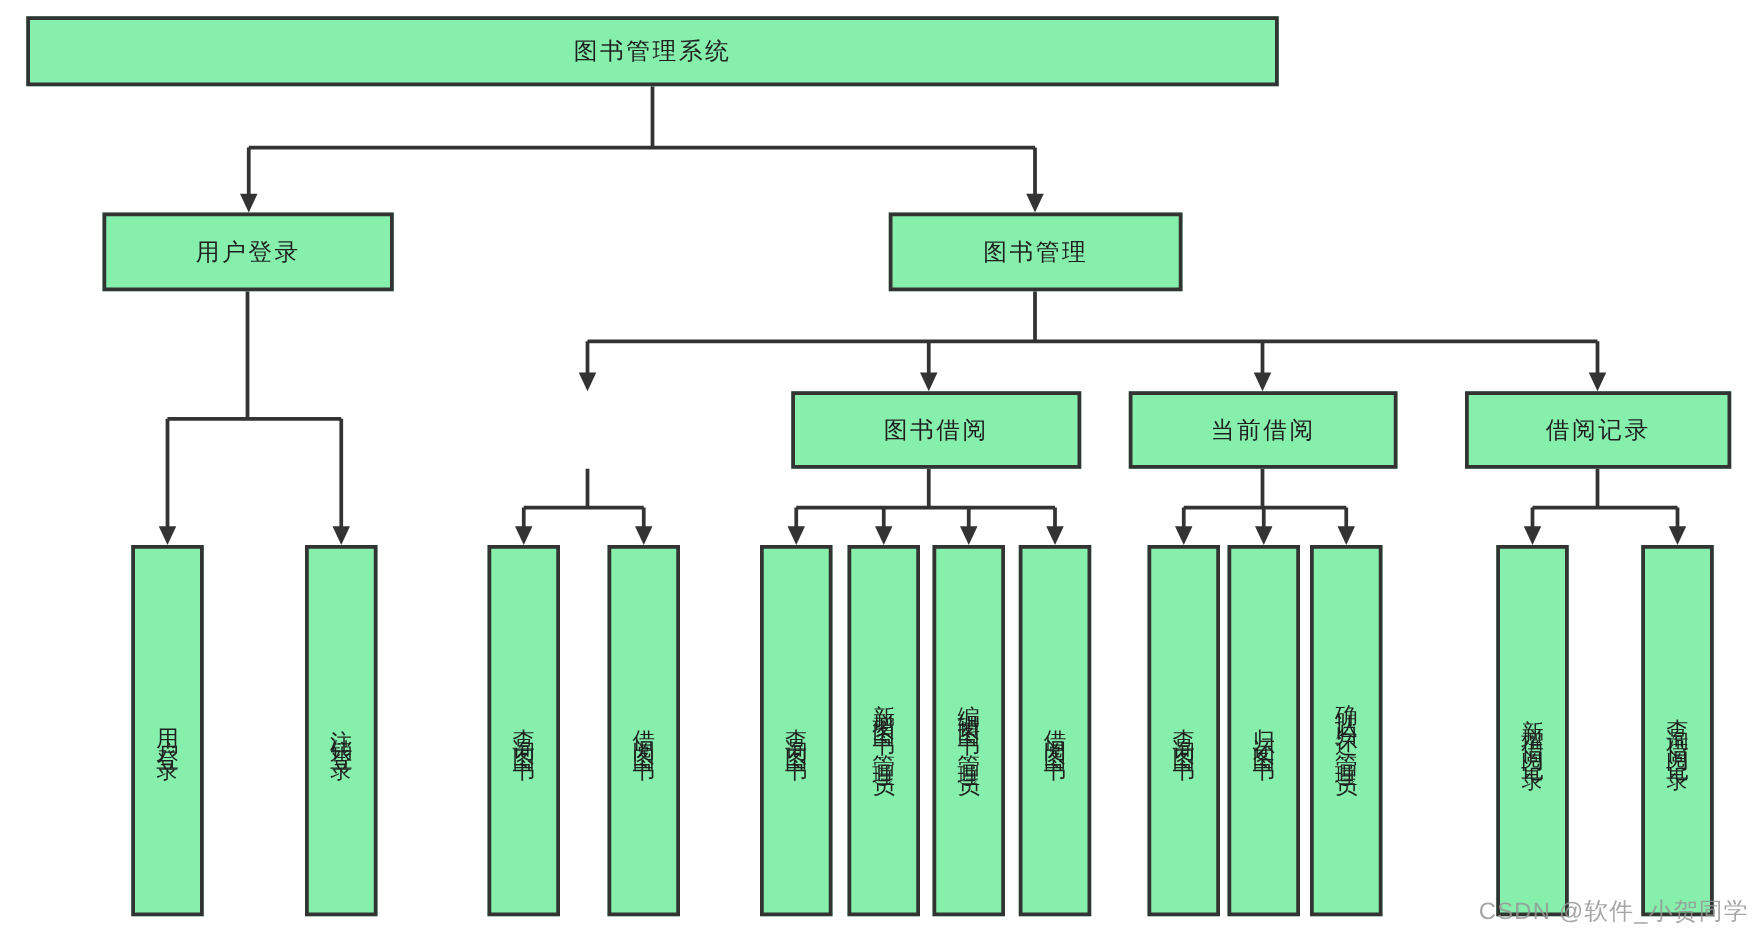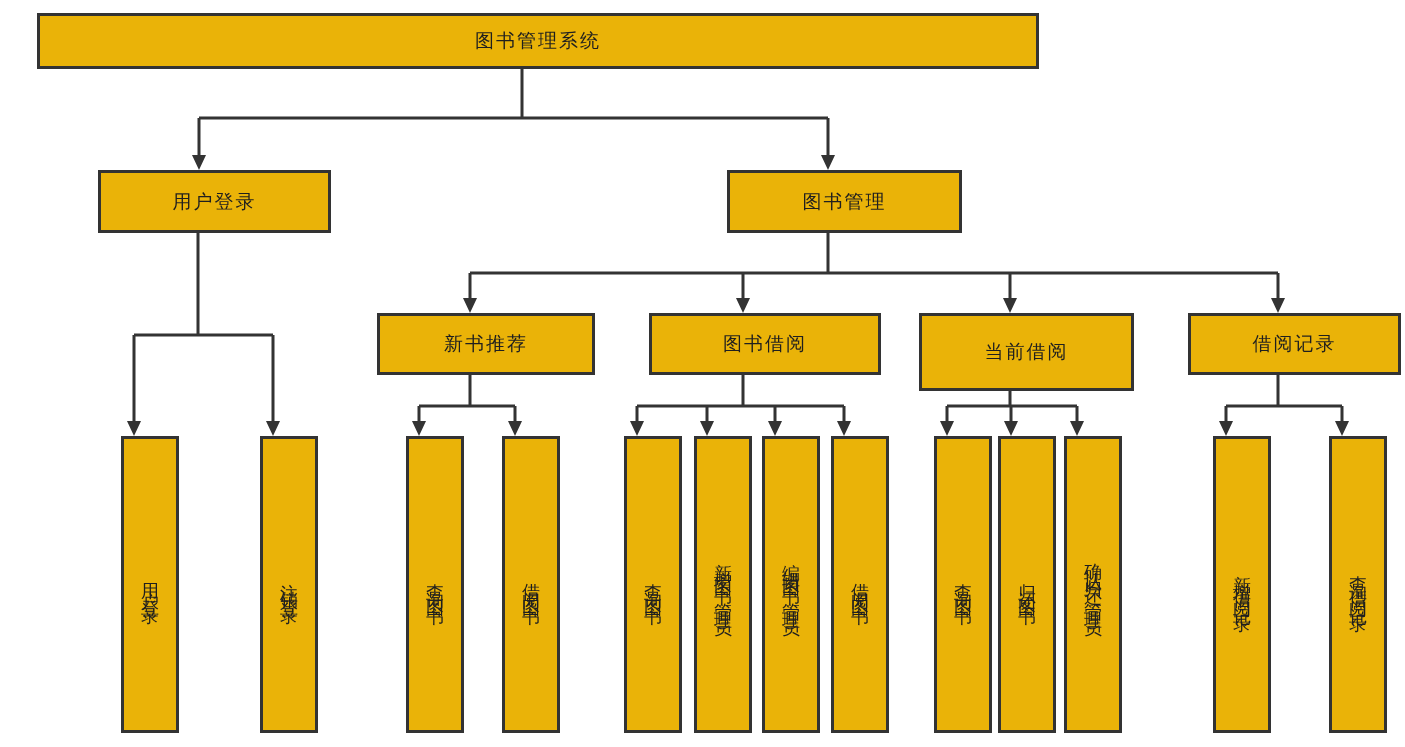--- a/index.html
+++ b/index.html
@@ -12,27 +12,26 @@
     overflow: hidden;
   }
   #connectors {
     position: absolute;
     left: 0; top: 0;
     width: 1405px; height: 747px;
   }
   .node {
     position: absolute;
     box-sizing: border-box;
-    background: #eab308;
+    background: #86efac;
     border: 3px solid #333333;
     display: flex;
     align-items: center;
     justify-content: center;
     z-index: 2;
-    margin-left: 16px;
   }
   .node .label {
     color: #1f1f1f;
     font-size: 19px;
     letter-spacing: 2px;
     white-space: nowrap;
   }
   .leaf {
     top: 436px;
     width: 58px;
@@ -106,27 +105,24 @@
     <span class="label">图书管理系统</span>
   </div>
 
   <div class="node" style="left:82px; top:170px; width:233px; height:63px;">
     <span class="label">用户登录</span>
   </div>
   <div class="node" style="left:711px; top:170px; width:235px; height:63px;align-items:center;">
     <span class="label">图书管理</span>
   </div>
 
-  <div class="node" style="left:361px; top:313px; width:218px; height:62px;">
-    <span class="label">新书推荐</span>
-  </div>
   <div class="node" style="left:633px; top:313px; width:232px; height:62px;">
     <span class="label">图书借阅</span>
   </div>
-  <div class="node" style="left:903px; top:313px; width:215px; height:78px;">
+  <div class="node" style="left:903px; top:313px; width:215px; height:62px;">
     <span class="label">当前借阅</span>
   </div>
   <div class="node" style="left:1172px; top:313px; width:213px; height:62px;">
     <span class="label">借阅记录</span>
   </div>
 
   <div class="node leaf" style="left:105px;">
     <span class="vlabel">用户登录</span>
   </div>
   <div class="node leaf" style="left:244px;">
@@ -163,14 +159,15 @@
     <span class="vlabel">确认归还（管理员）</span>
   </div>
 
   <div class="node leaf" style="left:1197px;">
     <span class="vlabel">新增借阅记录</span>
   </div>
   <div class="node leaf" style="left:1313px;">
     <span class="vlabel">查询借阅记录</span>
   </div>
 
+  <div id="watermark">CSDN @软件_小贺同学</div>
 
 </div>
 
 </body></html>

